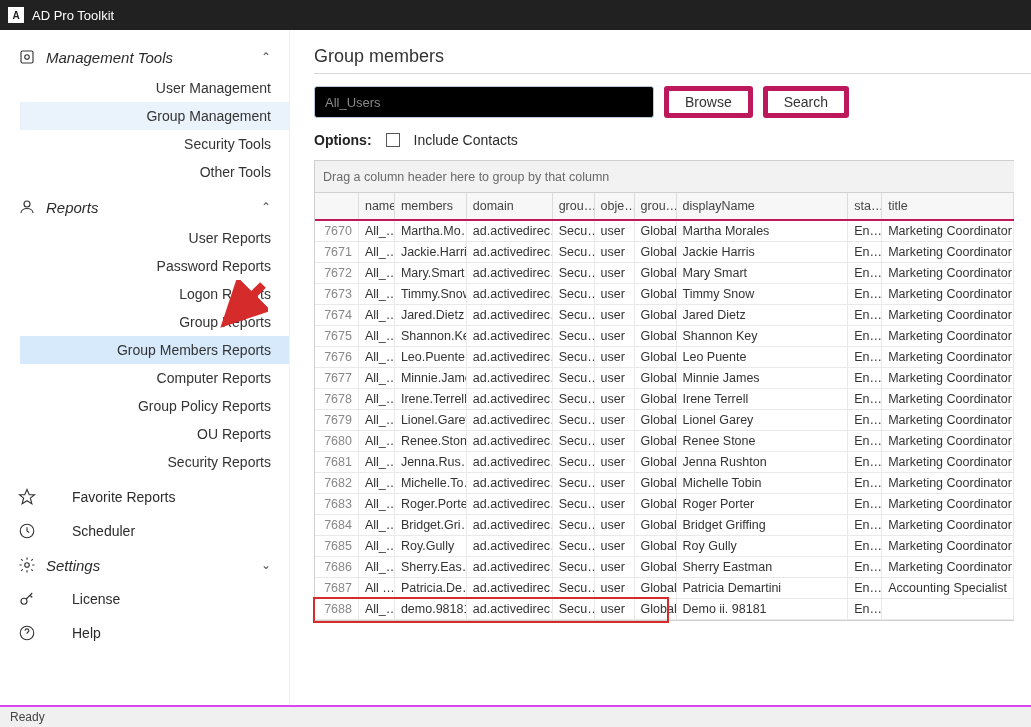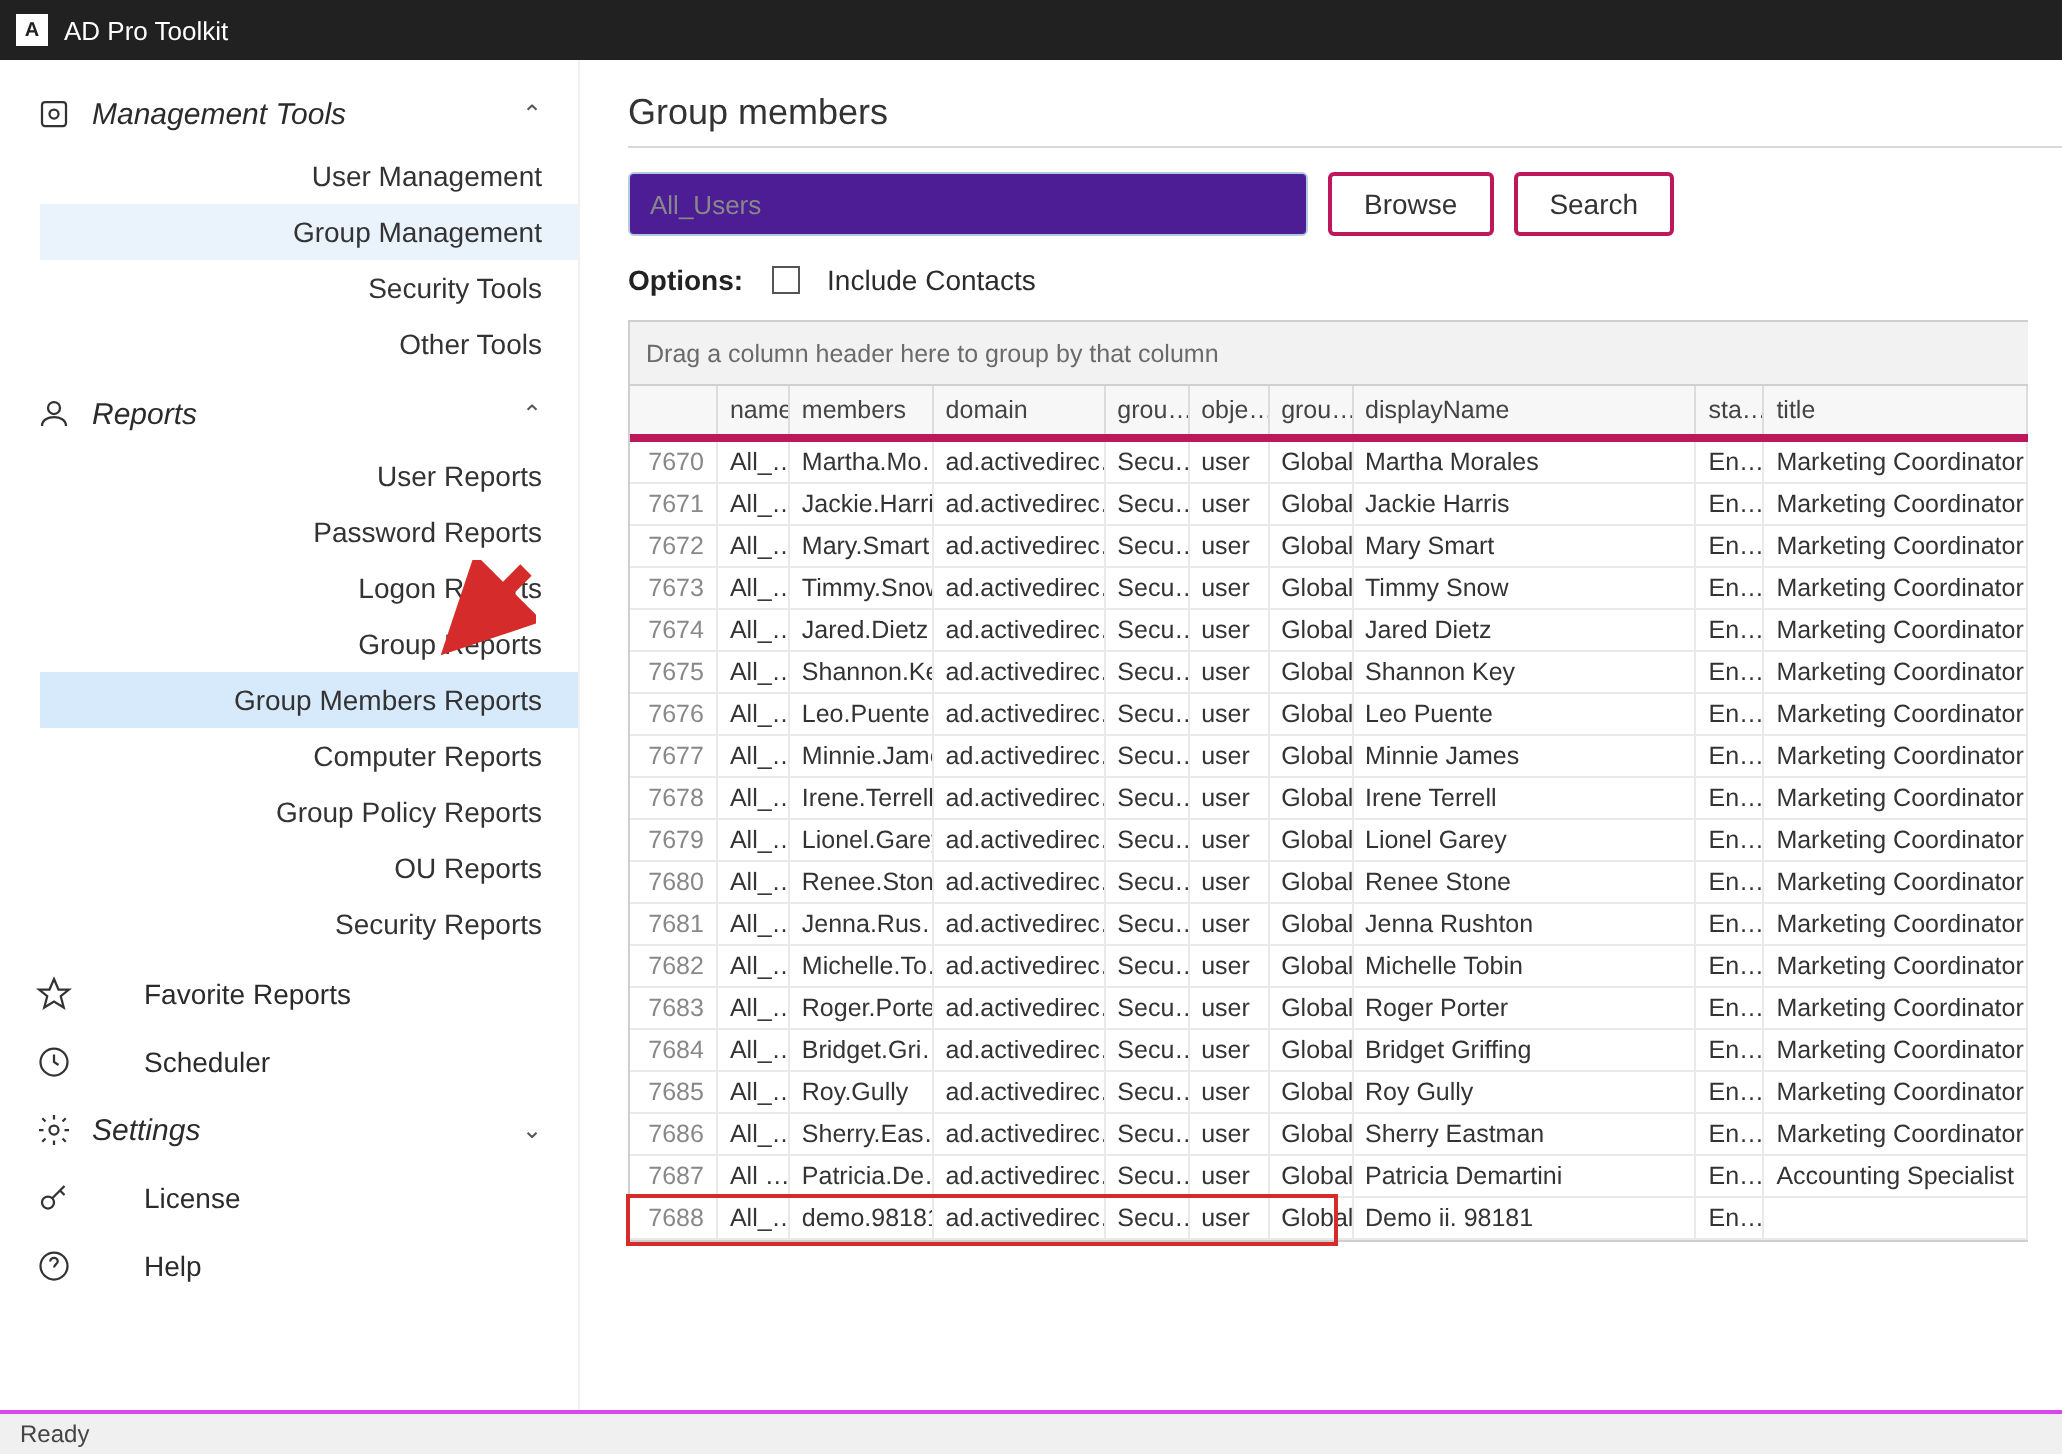--- a/index.html
+++ b/index.html
@@ -17,28 +17,28 @@
   .nav-item { padding: 6px 18px 6px 22px; cursor:pointer; font-size:14px; color:#333; }
   .nav-item.selected-main { background:#eaf2fb; }
   .nav-item.selected { background:#d7eafc; }
   .nav-single { display:flex; align-items:center; padding:8px 18px; cursor:pointer; font-size:14px;gap:26px; }
   .nav-single .icon { width:18px; margin-right:10px; display:inline-flex; }
   .main { flex:1; padding: 16px 0 0 24px; overflow:hidden; position:relative; }
   .page-title { font-size:18px; font-weight:500; color:#333; margin-bottom:6px; }
   .hr { border-bottom:1px solid #d9d9d9; margin-bottom:12px; margin-right:0; }
   .path-label { font-size:16px; color:#333; margin-bottom:6px; display:block; }
   .path-row { display:flex; gap:10px; align-items:center; margin-bottom:14px; }
-  .path-input { width:340px; height:32px; border:1px solid #b7cadd; border-radius:3px; padding:0 10px; font-size:13px; color:#888; background:#4c1d95; }
-  .btn { height:32px; border:2px solid #be185d; border-radius:3px; background:#fff; padding:0 16px; font-size:14px; cursor:pointer; color:#333; }
+  .path-input { width:340px; height:32px; border:1px solid #b7cadd; border-radius:3px; padding:0 10px; font-size:13px; color:#888; background:#000000; }
+  .btn { height:32px; border:5px solid #be185d; border-radius:3px; background:#fff; padding:0 16px; font-size:14px; cursor:pointer; color:#333; }
   .options-row { display:flex; align-items:center; gap:14px; font-size:14px; margin-bottom:12px; }
   .options-row b { font-weight:600; color:#222; }
   .checkbox { width:14px; height:14px; border:1px solid #555; display:inline-block; }
   .grid { border:1px solid #cfcfcf; border-right:none; width:700px; position:relative; }
   .grid-group-row { height:32px; background:#f2f2f2; border-bottom:1px solid #d0d0d0; display:flex; align-items:center; padding-left:8px; color:#6a6a6a; font-size:12.5px; }
-  .grid-head { display:flex; height:28px; background:#f7f7f7; border-bottom:4px solid #be185d; }
+  .grid-head { display:flex; height:28px; background:#f7f7f7; border-bottom:2px solid #be185d; }
   .gh { border-right:1px solid #dcdcdc; display:flex; align-items:center; padding-left:6px; font-size:12.5px; color:#444; overflow:hidden; white-space:nowrap; text-overflow:ellipsis; }
   .grid-rows { }
   .gr { display:flex; height:21px; border-bottom:1px solid #e9e9e9; }
   .gc { border-right:1px solid #e9e9e9; padding-left:6px; font-size:12.5px; color:#333; overflow:hidden; white-space:nowrap; text-overflow:ellipsis; display:flex; align-items:center; }
   .c0 { width:44px; justify-content:flex-end; padding-right:6px; color:#888; }
   .c1 { width:36px; }
   .c2 { width:72px; }
   .c3 { width:86px; }
   .c4 { width:42px; }
   .c5 { width:40px; }

